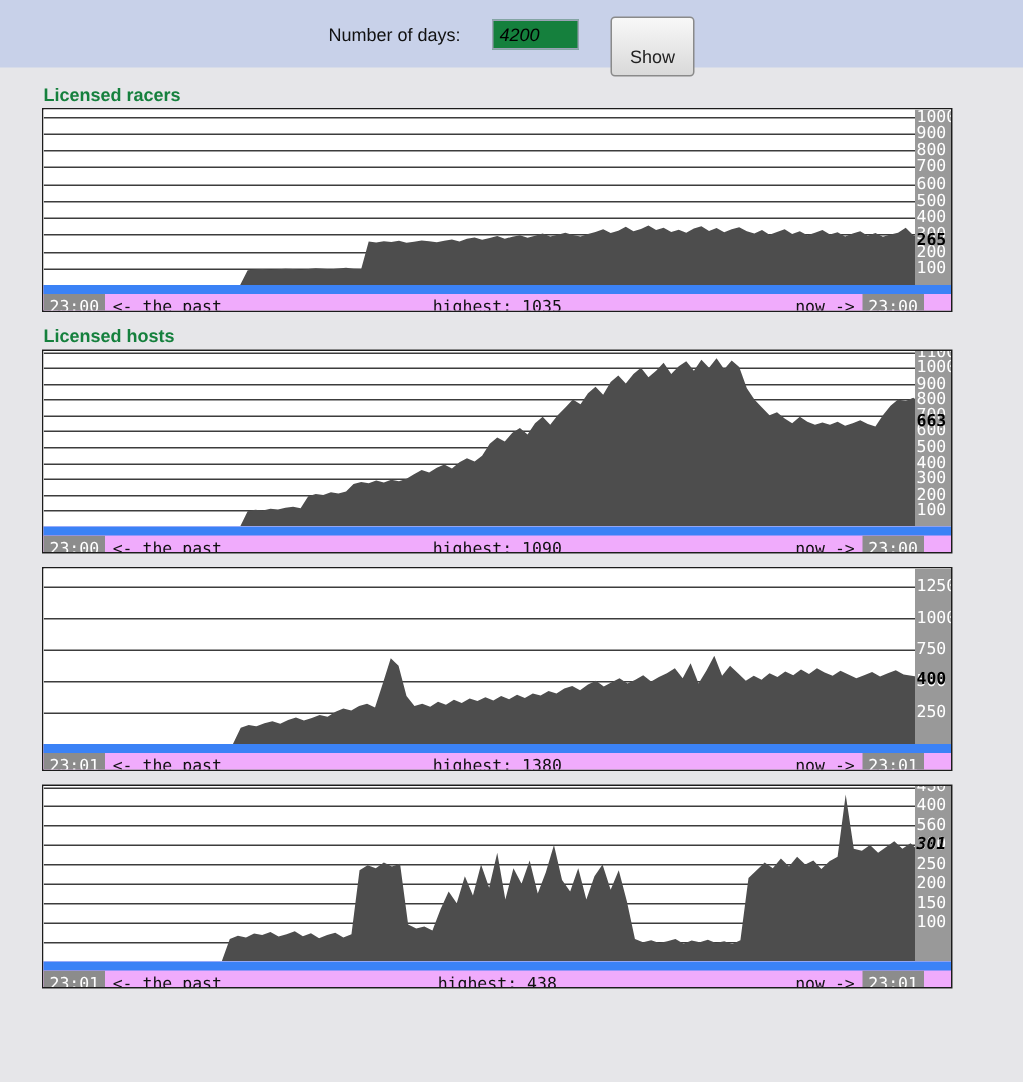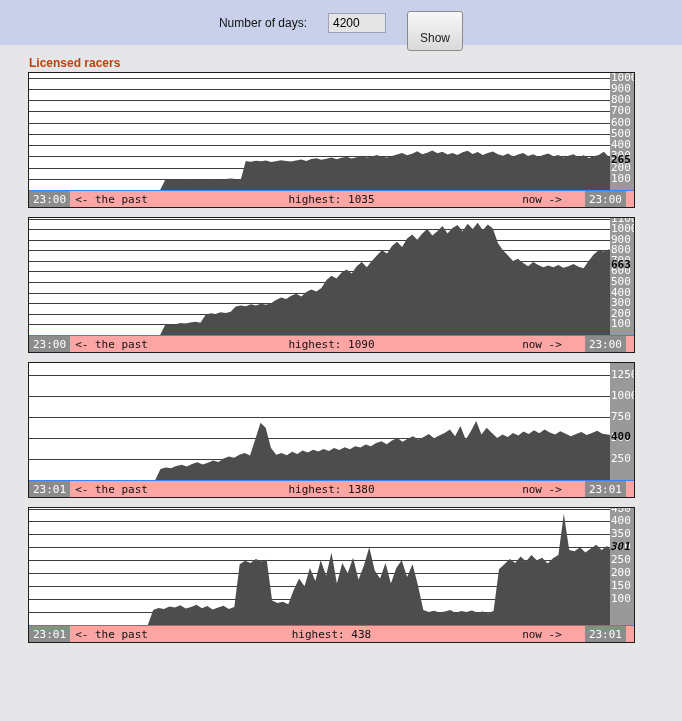--- a/index.html
+++ b/index.html
@@ -14,42 +14,43 @@
     background:#c8d1e9;
     display:flex;
     align-items:center;
     justify-content:center;
     gap:21px;
   }
   .topbar label { font-size:12px; color:#111; }
   .topbar input {
     width:58px; height:20px;
     border:1px solid #9aa2b5;
-    background:#e5e5e5;
+    background:#15803d;
     font-family:"Liberation Sans", sans-serif;
     font-size:12px;
     padding:1px 4px;
+    font-style:italic;
   }
   .topbar button {
     height:28px;
     padding:19px 12px;
     font-family:"Liberation Sans", sans-serif;
     font-size:12px;
     color:#222;
     background:linear-gradient(#f8f8f8,#d9d9d9);
     border:1px solid #8a8a8a;
     border-radius:3px;
     margin-top:16px;
   }
   .charts { padding:11px 0 0 28px; }
   .chart-block { margin-bottom:9px; }
   .chart-title {
     font-size:12px;
     font-weight:bold;
-    color:#c2410c;
+    color:#15803d;
     margin:0 0 2px 1px;
   }
   .chart-box {
     width:607px;
     border:1px solid #1c1c1c;
     background:#fff;
   }
   .plot {
     position:relative;
     width:605px;
@@ -82,30 +83,30 @@
     font-size:11px;
     line-height:12px;
     font-weight:bold;
     color:#000000;
     white-space:nowrap;
     z-index:2;
   }
   .footer-bar {
     position:relative;
     height:17px;
-    background:#fca5a5;
-    border-top:1px solid #3b82f6;
+    background:#f0abfc;
+    border-top:6px solid #3b82f6;
     font-family:"DejaVu Sans Mono", monospace;
     font-size:11px;
     line-height:17px;
     color:#111;
     overflow:hidden;
   }
   .footer-left { position:absolute; left:0; top:0; display:flex; gap:5px; }
-  .footer-right { position:absolute; right:8px; top:0; display:flex; gap:23px; }
+  .footer-right { position:absolute; right:18px; top:0; display:flex; gap:5px; }
   .footer-center {
     position:absolute;
     left:0; right:0;
     text-align:center;
   }
   .time-chip {
     background:#8c8c8c;
     color:#ffffff;
     padding:0 4px;
   }
@@ -160,20 +161,21 @@
         <div class="footer-center">highest: 1035</div>
         <div class="footer-right">
           <span>now -&gt;</span>
           <span class="time-chip">23:00</span>
         </div>
       </div>
     </div>
   </div>
 
   <div class="chart-block">
+    <div class="chart-title">Licensed hosts</div>
     <div class="chart-box">
       <div class="plot">
         <svg width="605" height="117">
             <line x1="0" x2="605" y1="106.5" y2="106.5" stroke="#3c3c3c" stroke-width="1"></line>
             <line x1="0" x2="605" y1="96.5" y2="96.5" stroke="#3c3c3c" stroke-width="1"></line>
             <line x1="0" x2="605" y1="85.5" y2="85.5" stroke="#3c3c3c" stroke-width="1"></line>
             <line x1="0" x2="605" y1="75.5" y2="75.5" stroke="#3c3c3c" stroke-width="1"></line>
             <line x1="0" x2="605" y1="64.5" y2="64.5" stroke="#3c3c3c" stroke-width="1"></line>
             <line x1="0" x2="605" y1="53.5" y2="53.5" stroke="#3c3c3c" stroke-width="1"></line>
             <line x1="0" x2="605" y1="43.5" y2="43.5" stroke="#3c3c3c" stroke-width="1"></line>
@@ -261,21 +263,21 @@
             <line x1="0" x2="605" y1="1.5" y2="1.5" stroke="#3c3c3c" stroke-width="1"></line>
             <polygon points="0,117 0.0,117.0 5.4,117.0 10.8,117.0 16.2,117.0 21.6,117.0 27.0,117.0 32.4,117.0 37.8,117.0 43.2,117.0 48.6,117.0 54.0,117.0 59.4,117.0 64.8,117.0 70.2,117.0 75.6,117.0 81.0,117.0 86.4,117.0 91.8,117.0 97.2,117.0 102.6,117.0 108.0,117.0 113.4,117.0 118.8,117.0 124.2,102.0 129.6,99.9 135.0,101.0 140.4,98.4 145.8,99.4 151.3,97.3 156.7,100.4 162.1,98.9 167.5,96.8 172.9,100.2 178.3,98.1 183.7,101.5 189.1,99.4 194.5,97.8 199.9,101.0 205.3,98.9 210.7,56.2 216.1,52.8 221.5,54.9 226.9,51.0 232.3,53.6 237.7,51.8 243.1,92.4 248.5,95.0 253.9,93.7 259.3,96.3 264.7,82.1 270.1,70.4 275.5,78.2 280.9,60.1 286.3,73.0 291.7,52.3 297.1,67.8 302.5,44.5 307.9,75.6 313.3,54.9 318.7,65.2 324.1,49.7 329.5,71.7 334.9,57.5 340.3,39.3 345.7,62.6 351.1,70.4 356.5,54.9 361.9,75.6 367.3,60.1 372.7,52.3 378.1,69.1 383.5,56.2 388.9,76.9 394.3,102.0 399.7,104.1 405.1,102.8 410.5,104.6 415.9,103.5 421.3,102.0 426.7,105.1 432.1,103.0 437.5,104.1 442.9,102.5 448.3,104.6 453.8,103.5 459.2,105.4 464.6,102.8 470.0,61.3 475.4,56.2 480.8,51.0 486.2,54.9 491.6,48.4 497.0,53.6 502.4,47.1 507.8,52.3 513.2,49.7 518.6,55.4 524.0,50.2 529.4,47.1 534.8,5.7 540.2,41.9 545.6,43.2 551.0,39.3 556.4,44.5 561.8,40.6 567.2,36.8 572.6,41.9 578.0,38.1 583.4,43.2 588.8,39.9 594.2,39.1 599.6,40.6 605.0,39.1 605,117" fill="#4d4d4d"></polygon>
           </svg>
           <div class="axis-band">
             <div class="tick" style="top: 98.0575px; margin-top: 28px;">50</div>
             <div class="tick" style="top: 85.115px;">100</div>
             <div class="tick" style="top: 72.1726px;">150</div>
             <div class="tick" style="top: 59.2301px;">200</div>
             <div class="tick" style="top: 46.2876px;">250</div>
             <div class="tick" style="top: 33.3451px;">300</div>
-            <div class="tick" style="top: 20.4027px;">350</div>
+            <div class="tick" style="top: 20.4027px;">560</div>
             <div class="tick" style="top: 7.46018px;">400</div>
             <div class="tick" style="top: -5.4823px; font-family: Liberation Mono, monospace;">450</div>
             <div class="current" style="top: 33.0863px; font-style: italic;">301</div>
           </div>
       </div>
       <div class="footer-bar">
         <div class="footer-left">
           <span class="time-chip">23:01</span>
           <span>&lt;- the past</span>
         </div>

